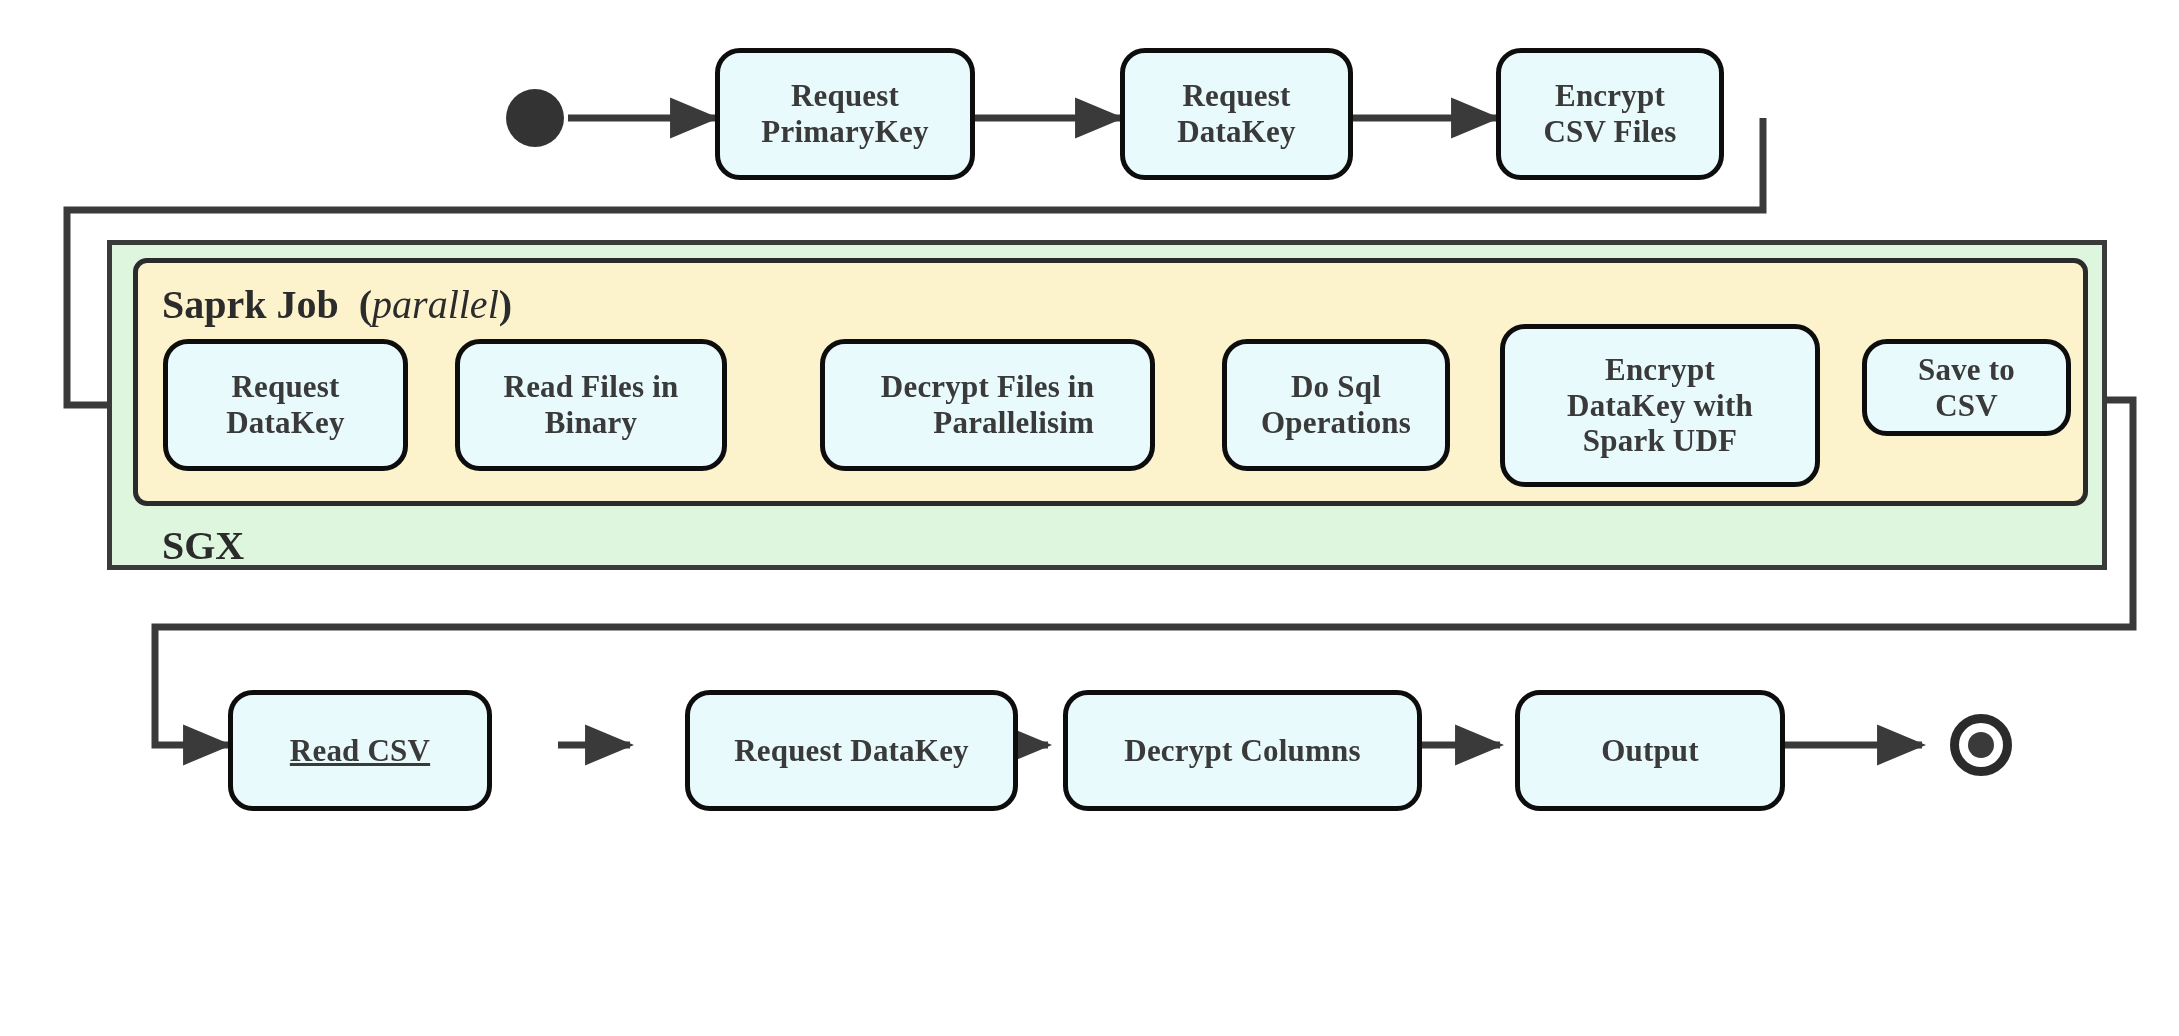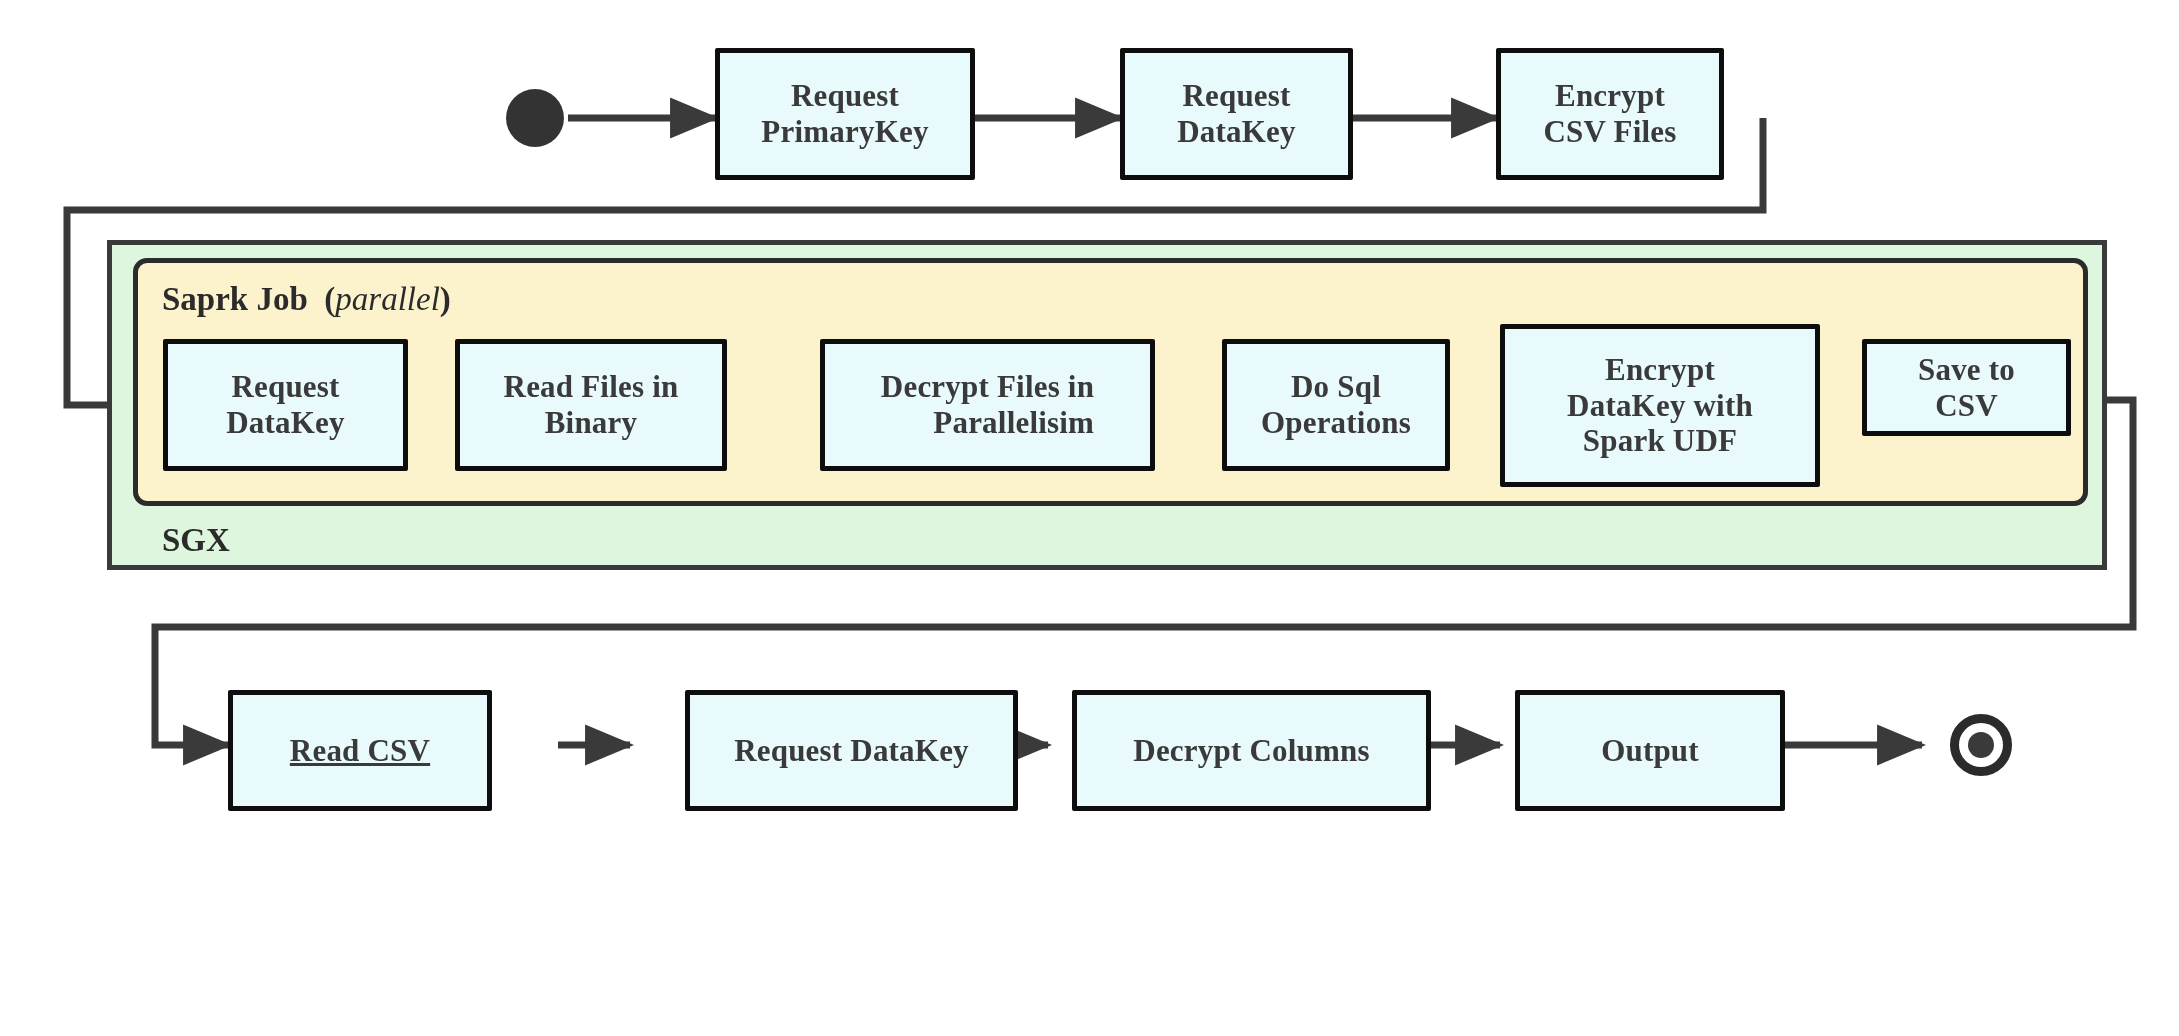--- a/index.html
+++ b/index.html
@@ -44,40 +44,40 @@
     width: 1955px;
     height: 248px;
     background: #fcf3cd;
     border: 5px solid #2b2b2b;
     border-radius: 14px;
     box-sizing: border-box;
   }
   .container-label {
     position: absolute;
     font-weight: bold;
-    font-size: 33px;
+    font-size: 40px;
     color: #2b2b2b;
     white-space: nowrap;
   }
   .container-label .paren {
     font-weight: bold;
   }
   .container-label .ital {
     font-style: italic;
     font-weight: normal;
   }
   #spark-label { left: 162px; top: 281px; }
   #sgx-label   { left: 162px; top: 522px; }
 
   
   .node {
     position: absolute;
     background: #e8fafc;
     border: 5px solid #0d0d0d;
-    border-radius: 2px;
+    border-radius: 25px;
     box-sizing: border-box;
     display: flex;
     align-items: center;
     justify-content: center;
     text-align: center;
     font-weight: bold;
     font-size: 31px;
     line-height: 1.16;
     color: #3a3a3a;
     letter-spacing: 0.2px;
@@ -240,21 +240,21 @@
       <span>Read CSV</span>
     </span>
   </div>
 
   <div class="node" style="left:645px; top:690px; width:333px; height:121px;margin-left:40px;">
     <span>
       <span>Request DataKey</span>
     </span>
   </div>
 
-  <div class="node" style="left:1063px; top:690px; width:359px; height:121px;margin-left:9px;">
+  <div class="node" style="left:1063px; top:690px; width:359px; height:121px;">
     <span>
       <span>Decrypt Columns</span>
     </span>
   </div>
 
   <div class="node" style="left:1515px; top:690px; width:270px; height:121px;">
     <span>
       <span>Output</span>
     </span>
   </div>

